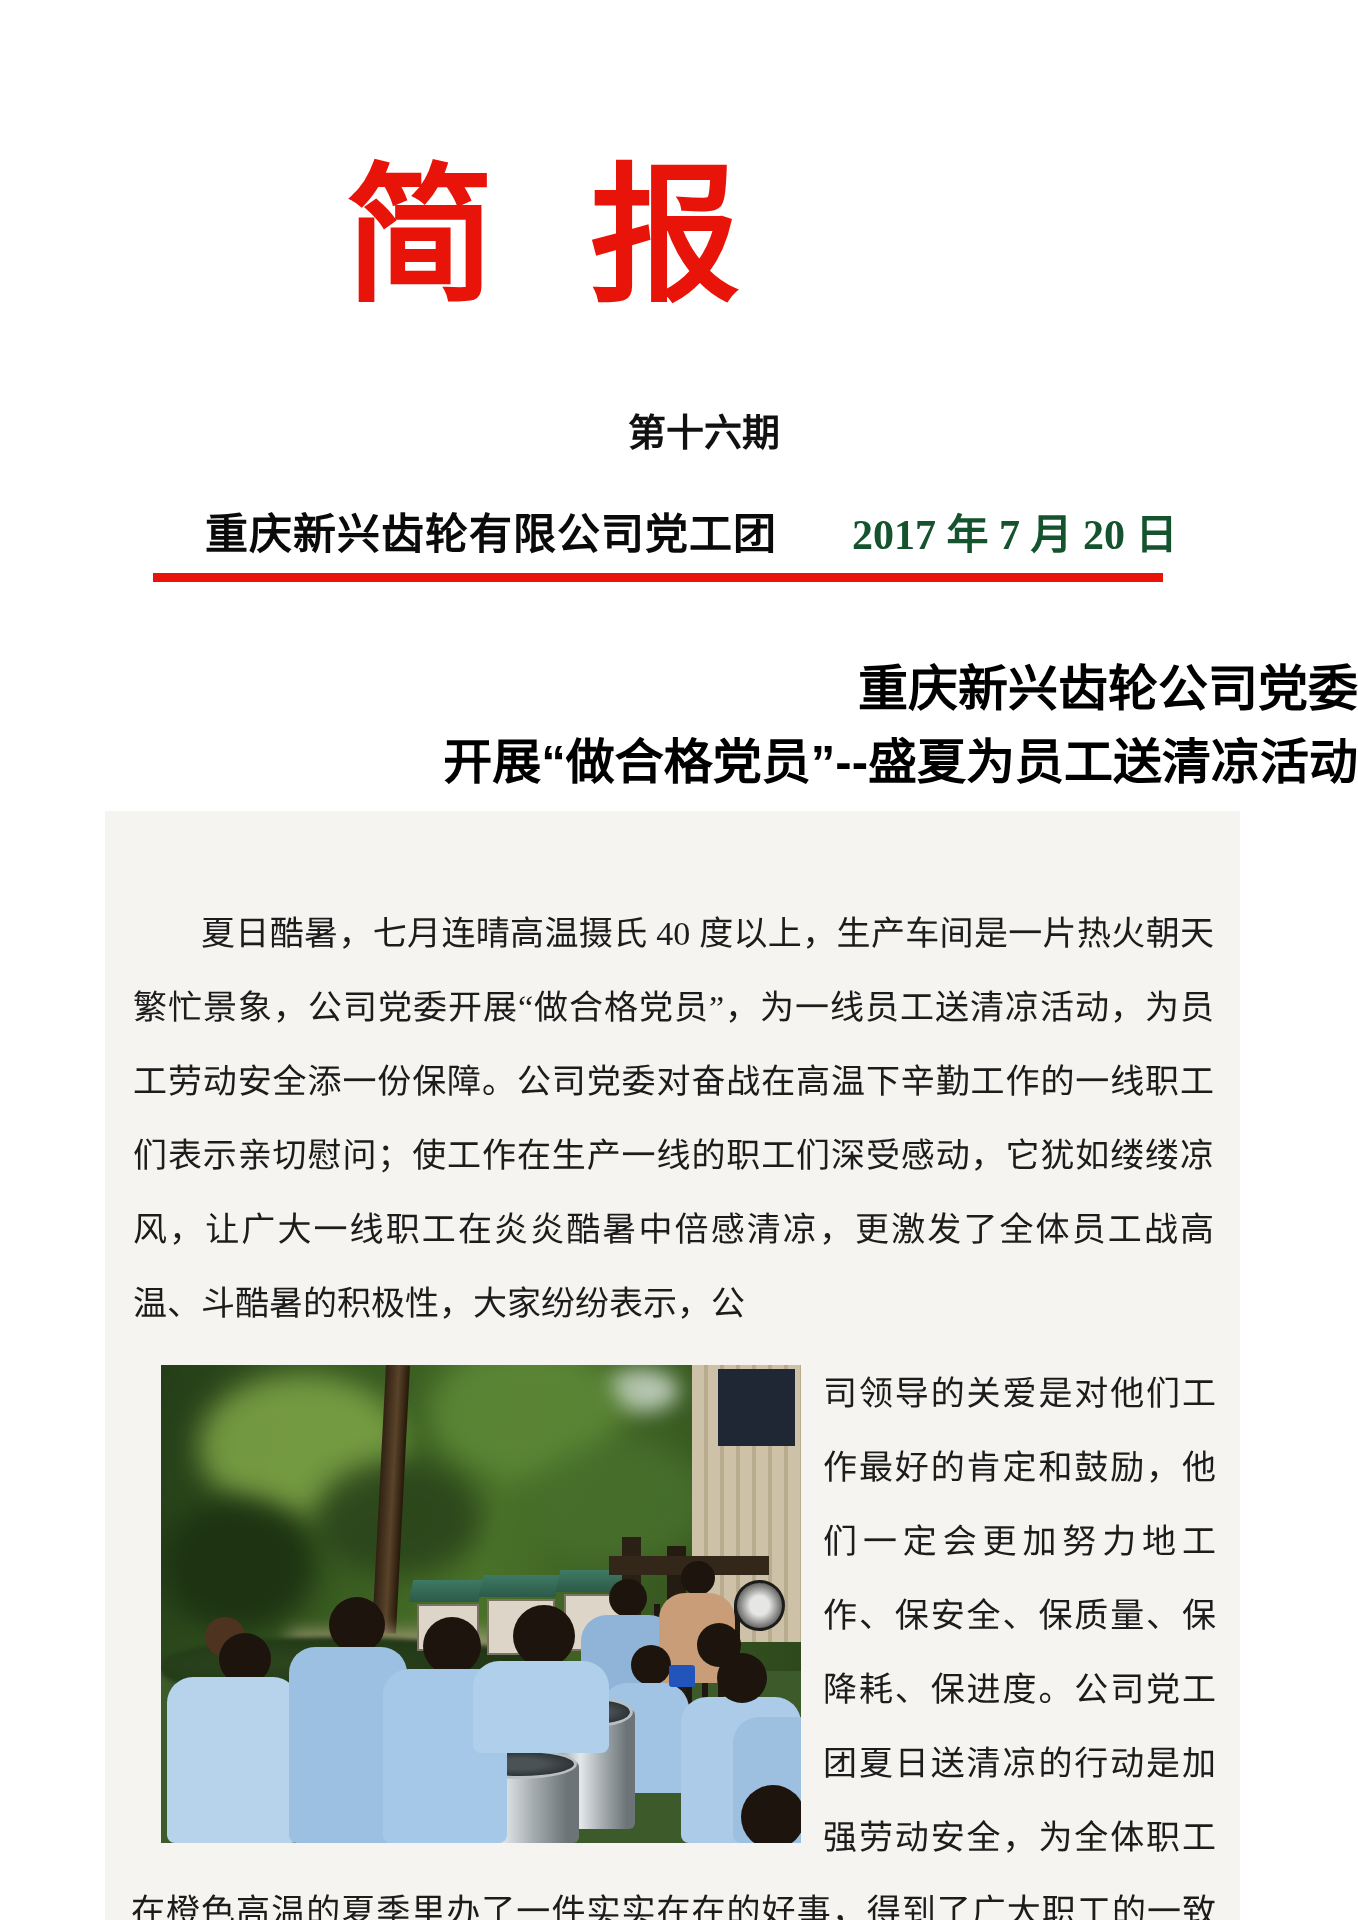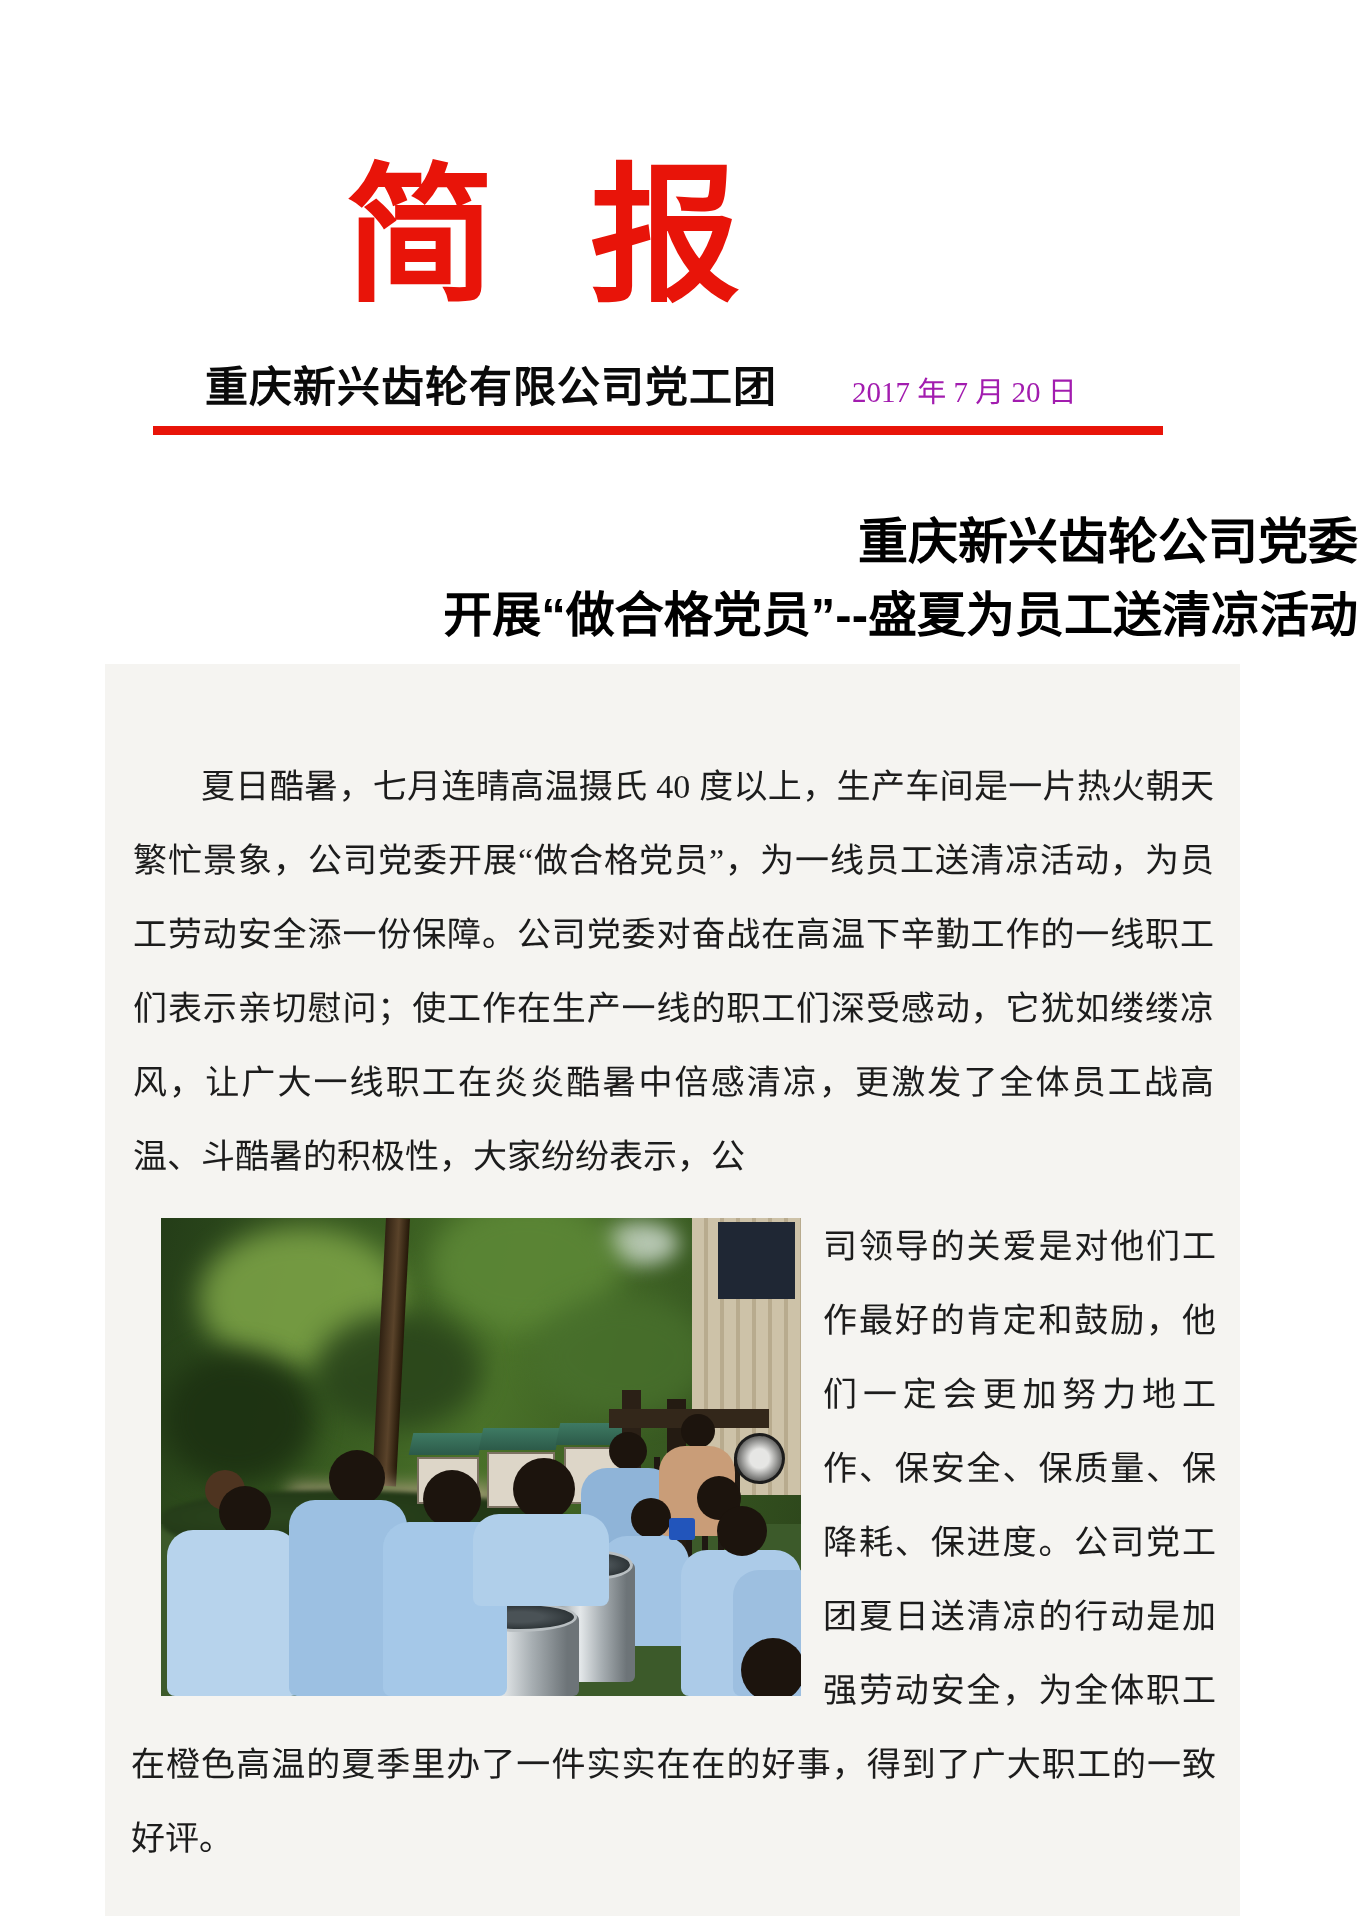--- a/index.html
+++ b/index.html
@@ -40,22 +40,23 @@
   }
   .publisher{
     font-family:"Liberation Sans", sans-serif;
     font-weight:bold;
     font-size:43px;
     color:#0a0a0a;
     letter-spacing:1px;
   }
   .pub-date{
     font-family:"Liberation Serif", serif;
-    font-size:29px;
-    color:#a21caf;
+    font-size:42px;
+    color:#14532d;
+    font-weight:bold;
   }
   .red-rule{
     width:1010px;
     height:9px;
     margin:12px 0 0 153px;
     background:#e81409;
   }
   
   .article-title{
     margin-top:72px;
@@ -138,20 +139,21 @@
 </head>
 <body>
 
 <div class="page">
 
   <div class="masthead">
     <span>简</span>
     <span>报</span>
   </div>
 
+  <div class="issue">第十六期</div>
 
   <div class="pub-row">
     <span class="publisher">重庆新兴齿轮有限公司党工团</span>
     <span class="pub-date">2017 年 7 月 20 日</span>
   </div>
 
   <div class="red-rule"></div>
 
   <div class="article-title">
     <div class="t1">重庆新兴齿轮公司党委</div>

